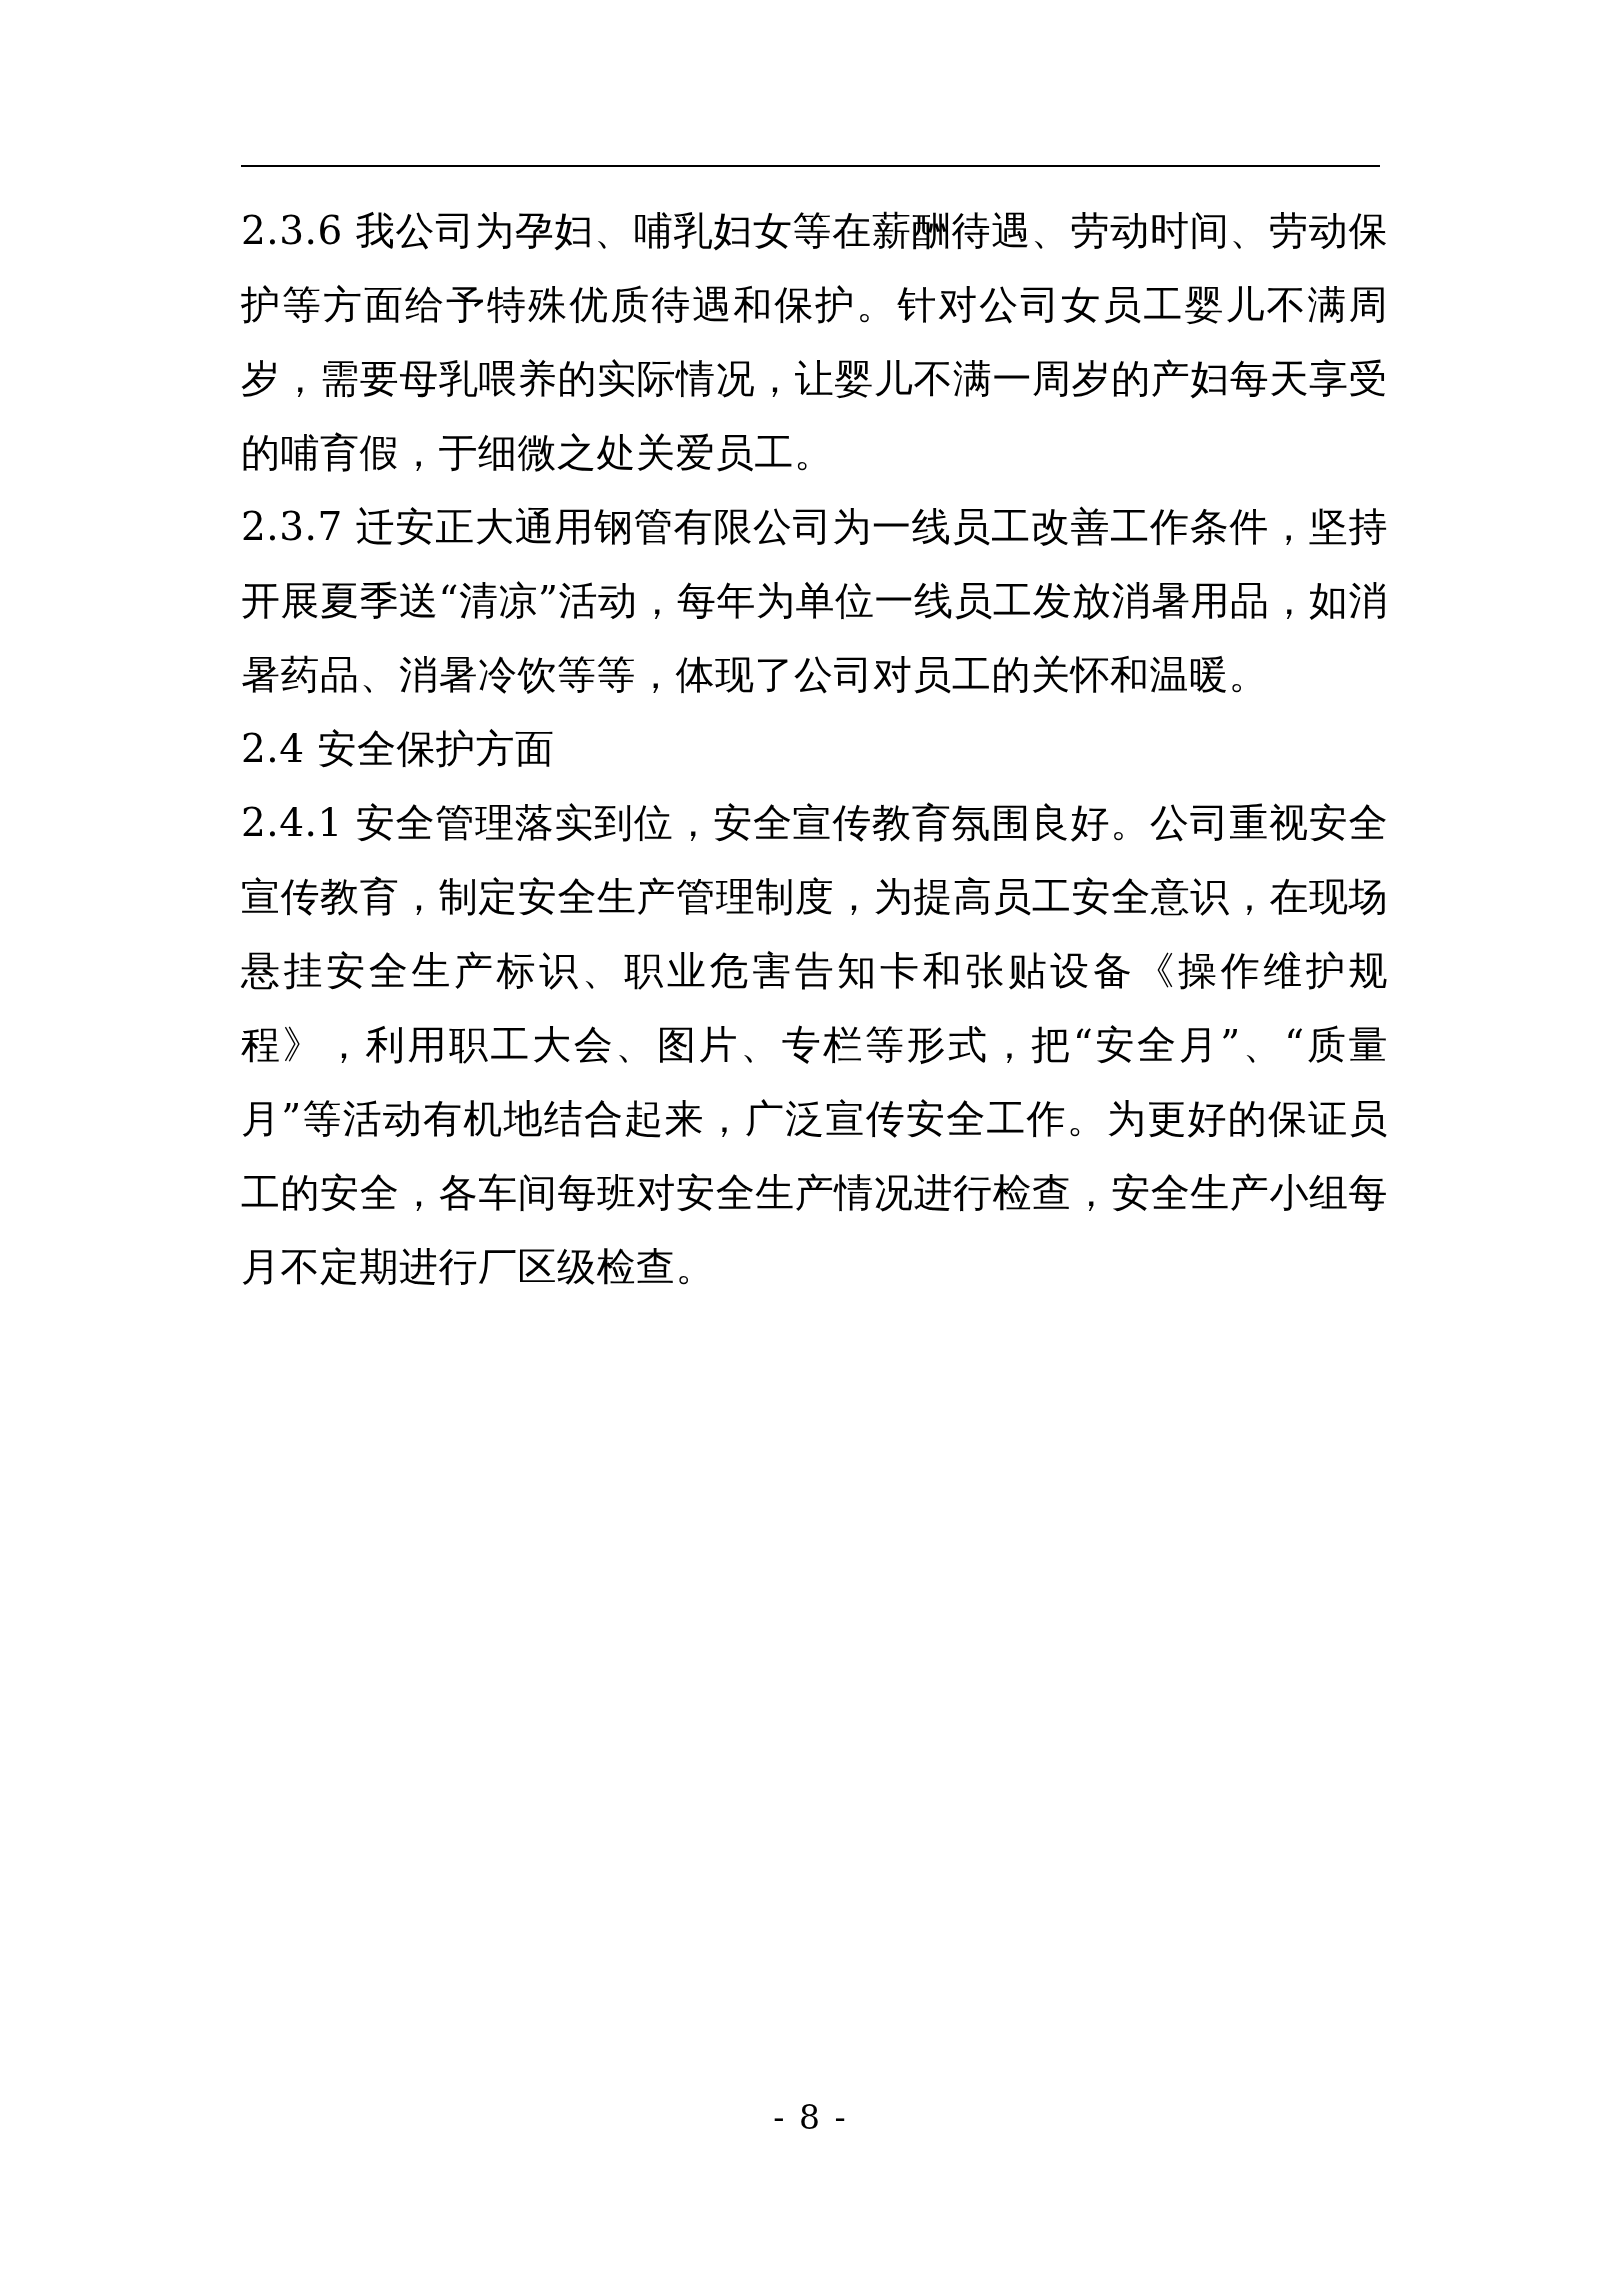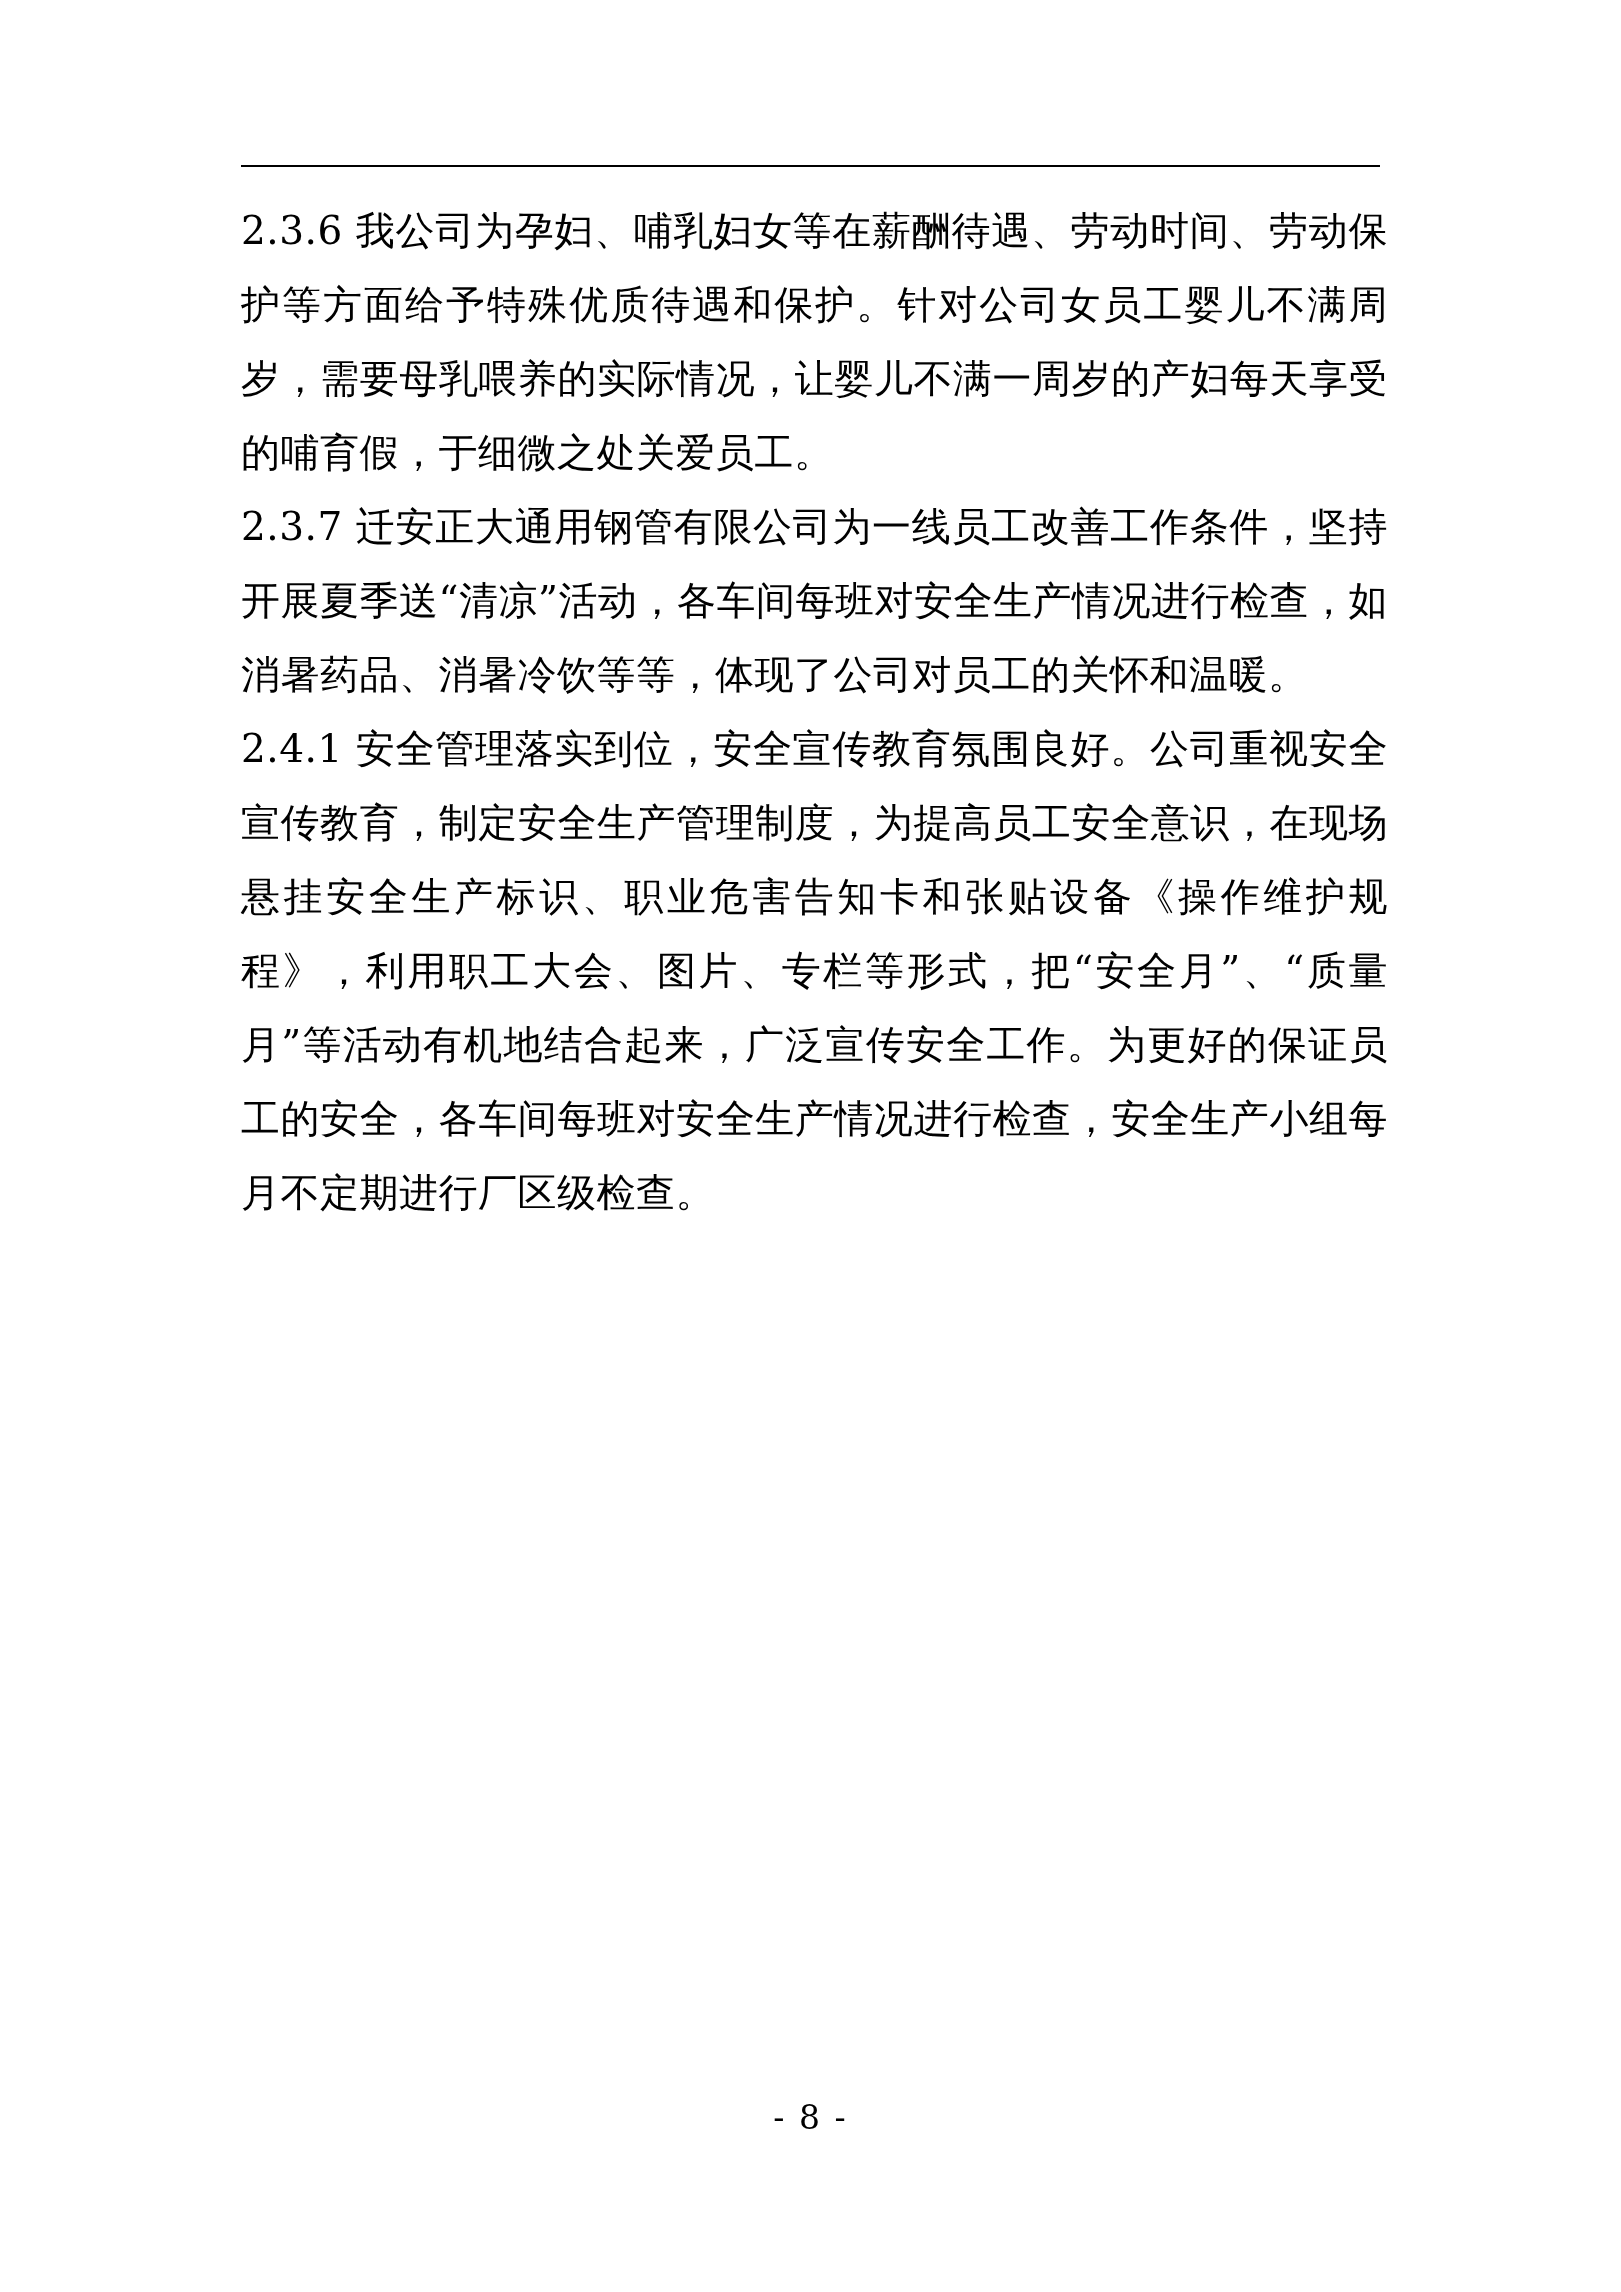--- a/index.html
+++ b/index.html
@@ -60,20 +60,21 @@
 </style>
 </head>
 <body>
 
 <div class="page">
 
   <div class="header-rule"></div>
 
   <div class="content">
     <p class="para">2.3.6 我公司为孕妇、哺乳妇女等在薪酬待遇、劳动时间、劳动保护等方面给予特殊优质待遇和保护。针对公司女员工婴儿不满周岁，需要母乳喂养的实际情况，让婴儿不满一周岁的产妇每天享受的哺育假，于细微之处关爱员工。</p>
-    <p class="para">2.3.7 迁安正大通用钢管有限公司为一线员工改善工作条件，坚持开展夏季送“清凉”活动，各车间每班对安全生产情况进行检查，如消暑药品、消暑冷饮等等，体现了公司对员工的关怀和温暖。</p>
+    <p class="para">2.3.7 迁安正大通用钢管有限公司为一线员工改善工作条件，坚持开展夏季送“清凉”活动，每年为单位一线员工发放消暑用品，如消暑药品、消暑冷饮等等，体现了公司对员工的关怀和温暖。</p>
+    <p class="para">2.4 安全保护方面</p>
     <p class="para">2.4.1 安全管理落实到位，安全宣传教育氛围良好。公司重视安全宣传教育，制定安全生产管理制度，为提高员工安全意识，在现场悬挂安全生产标识、职业危害告知卡和张贴设备《操作维护规程》，利用职工大会、图片、专栏等形式，把“安全月”、“质量月”等活动有机地结合起来，广泛宣传安全工作。为更好的保证员工的安全，各车间每班对安全生产情况进行检查，安全生产小组每月不定期进行厂区级检查。</p>
   </div>
 
   <div class="footer">- 8 -</div>
 
 </div>
 
 
 </body></html>

